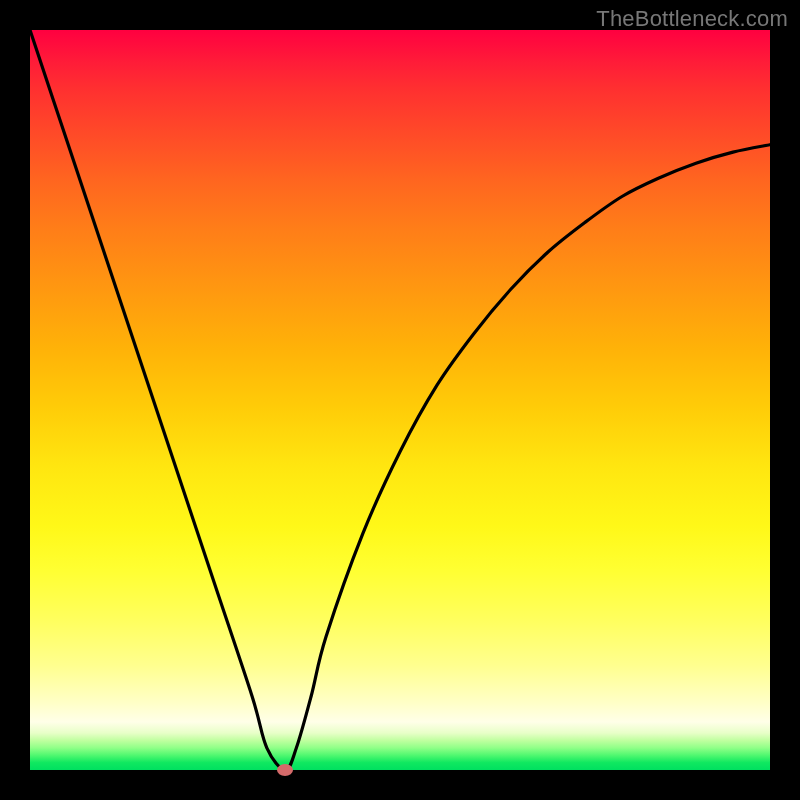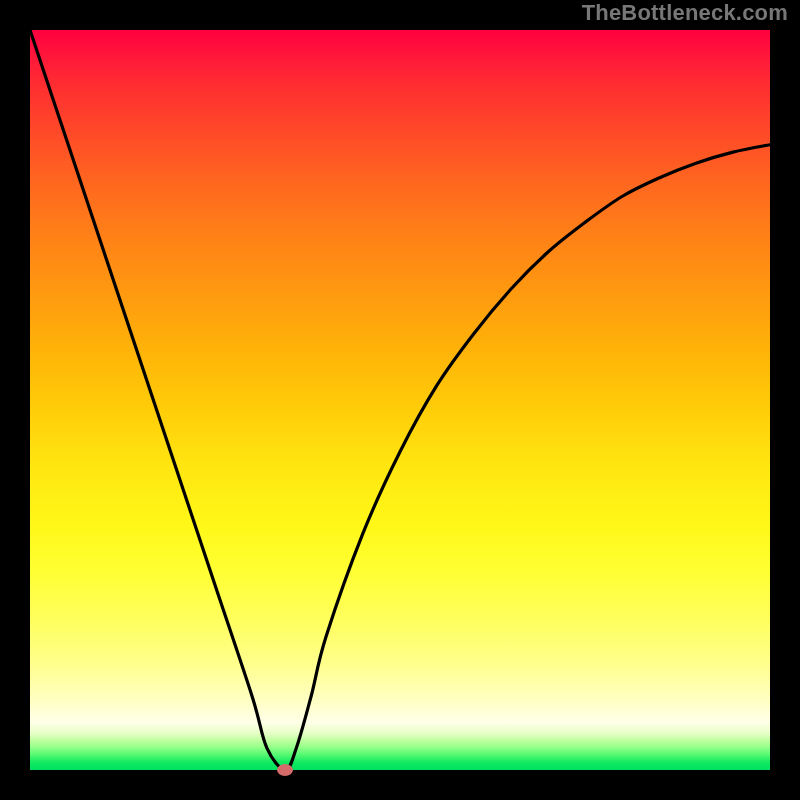--- a/index.html
+++ b/index.html
@@ -37,25 +37,25 @@
       #e8ffc8 95%,
       #c0ffa0 96%,
       #90ff88 97%,
       #50f870 98%,
       #10e860 99%,
       #00e060 100%
     );
   }
   .watermark {
     position: absolute;
-    top: 0;
+    top: 6px;
     right: 12px;
     color: #777777;
     font-size: 22px;
-    font-weight: 700;
+    font-weight: 400;
     letter-spacing: 0.2px;
     margin-left: 32px;
   }
   svg.curve {
     position: absolute;
     left: 0;
     top: 0;
     width: 740px;
     height: 740px;
     display: block;

